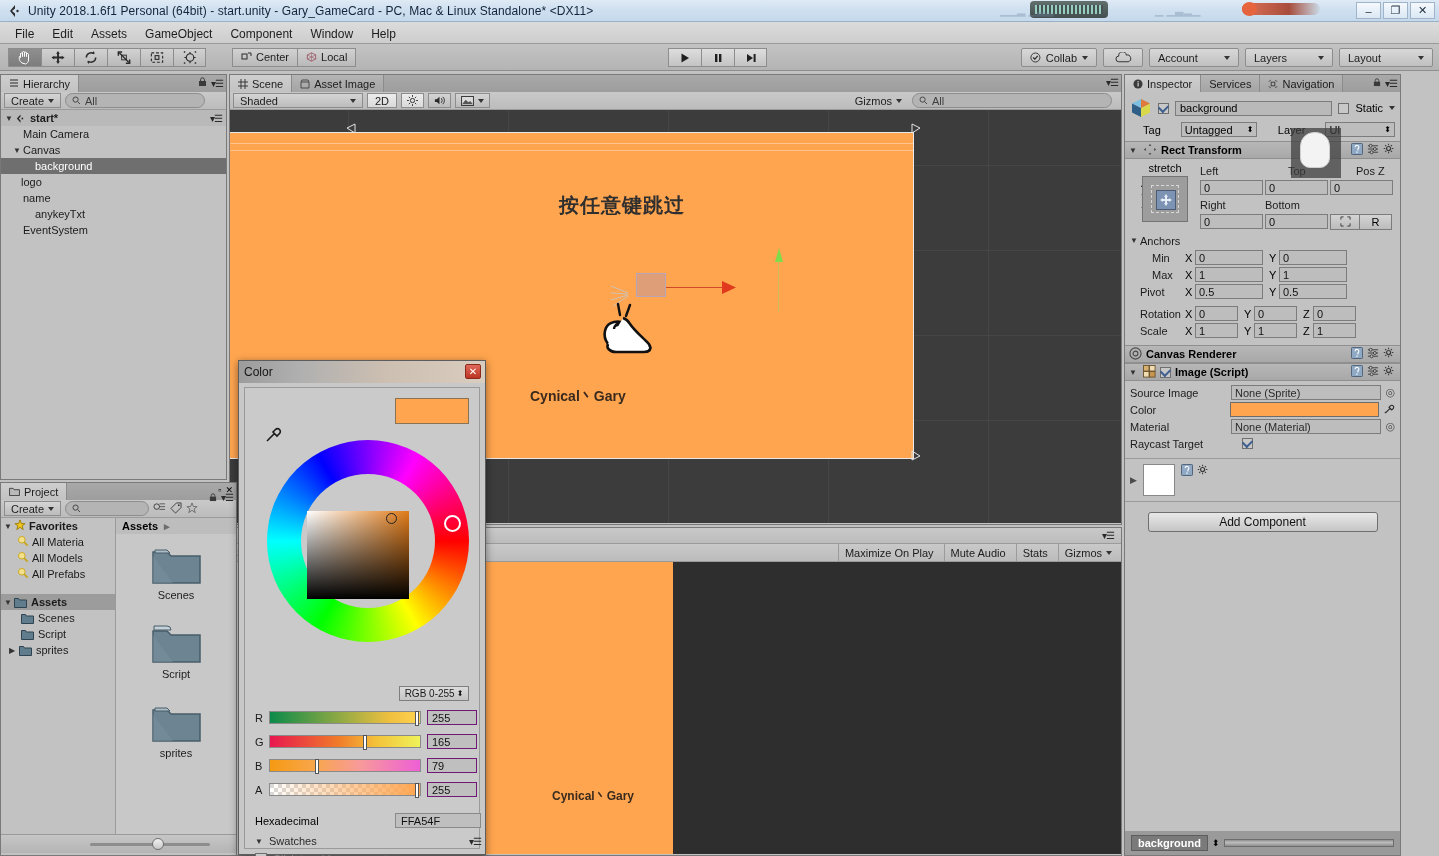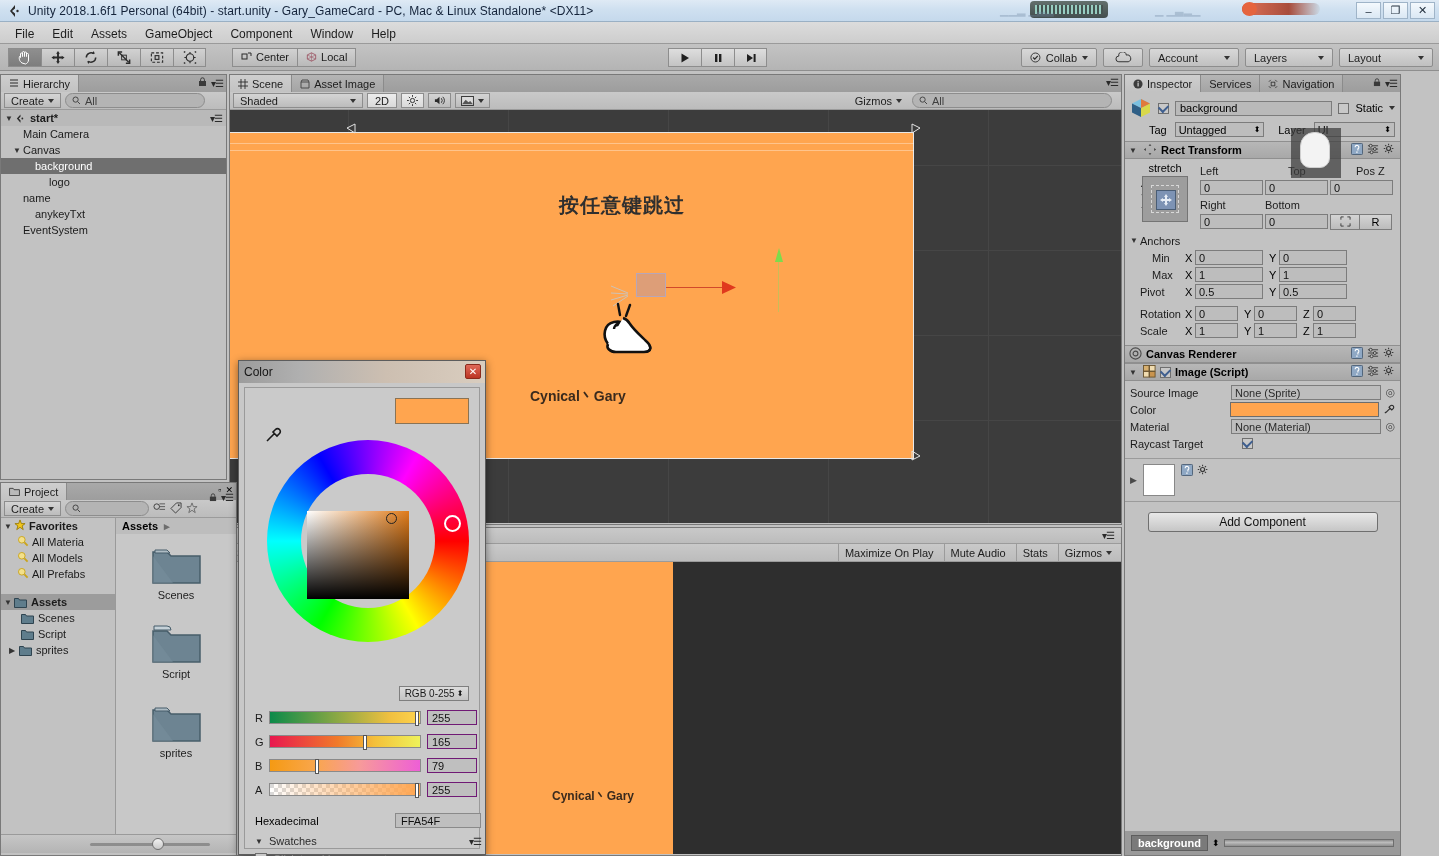--- a/index.html
+++ b/index.html
@@ -116,21 +116,21 @@
 
   
   #inspector { left:1124px; top:74px; width:277px; height:782px; }
   .insp-head { display:flex; align-items:center; gap:6px; padding:5px 5px 2px 5px; }
   .cube { width:22px; height:22px; }
   .namefield { flex:1; height:15px; background:#b9b9b9; border:1px solid #7c7c7c; font-size:11px; padding:0 4px;
                display:flex;align-items:center;}
   .chk { width:11px;height:11px;border:1px solid #6f6f6f;background:#c8c8c8; display:inline-flex;align-items:center;justify-content:center;}
   .chk.on { background:#c8c8c8; }
   .chk.on:after{content:"";width:8px;height:5px;border-left:2px solid #3f5f8f;border-bottom:2px solid #3f5f8f;transform:rotate(-45deg);margin-top:-2px;}
-  .taglayer { display:flex; align-items:center; gap:8px; padding:1px 5px 4px 5px; font-size:11px;}
+  .taglayer { display:flex; align-items:center; gap:20px; padding:1px 5px 4px 5px; font-size:11px;}
   .dropdown { height:15px; background:#bdbdbd; border:1px solid #7c7c7c; font-size:11px;
               display:flex;align-items:center; justify-content:space-between; padding:0 3px;}
   .comp-head { height:18px; background:linear-gradient(to bottom,#b7b7b7,#a8a8a8); border-top:1px solid #8f8f8f;
                border-bottom:1px solid #8f8f8f; display:flex; align-items:center; gap:4px; padding:0 4px;
                font-weight:bold; font-size:11px;}
   .comp-body { padding:3px 5px 6px 5px; font-size:11px; }
   .frow { display:flex; align-items:center; height:17px; }
   .flabel { color:#1b1b1b; }
   .fbox { height:15px; background:#bdbdbd; border:1px solid #7c7c7c; font-size:11px; padding:0 3px;
           display:flex; align-items:center; color:#111;}
@@ -385,21 +385,21 @@
     <div class="hrow" style="padding-left:22px;">
       <span>Main Camera</span>
     </div>
     <div class="hrow" style="padding-left:12px;">
       <span class="arrow">▼</span>
       <span>Canvas</span>
     </div>
     <div class="hrow sel" style="padding-left:34px;">
       <span>background</span>
     </div>
-    <div class="hrow" style="padding-left:48px;text-align:center;">
+    <div class="hrow" style="padding-left:20px;text-align:center;">
       <span>logo</span>
     </div>
     <div class="hrow" style="padding-left:22px;">
       <span>name</span>
     </div>
     <div class="hrow" style="padding-left:34px;">
       <span>anykeyTxt</span>
     </div>
     <div class="hrow" style="padding-left:22px;">
       <span>EventSystem</span>

